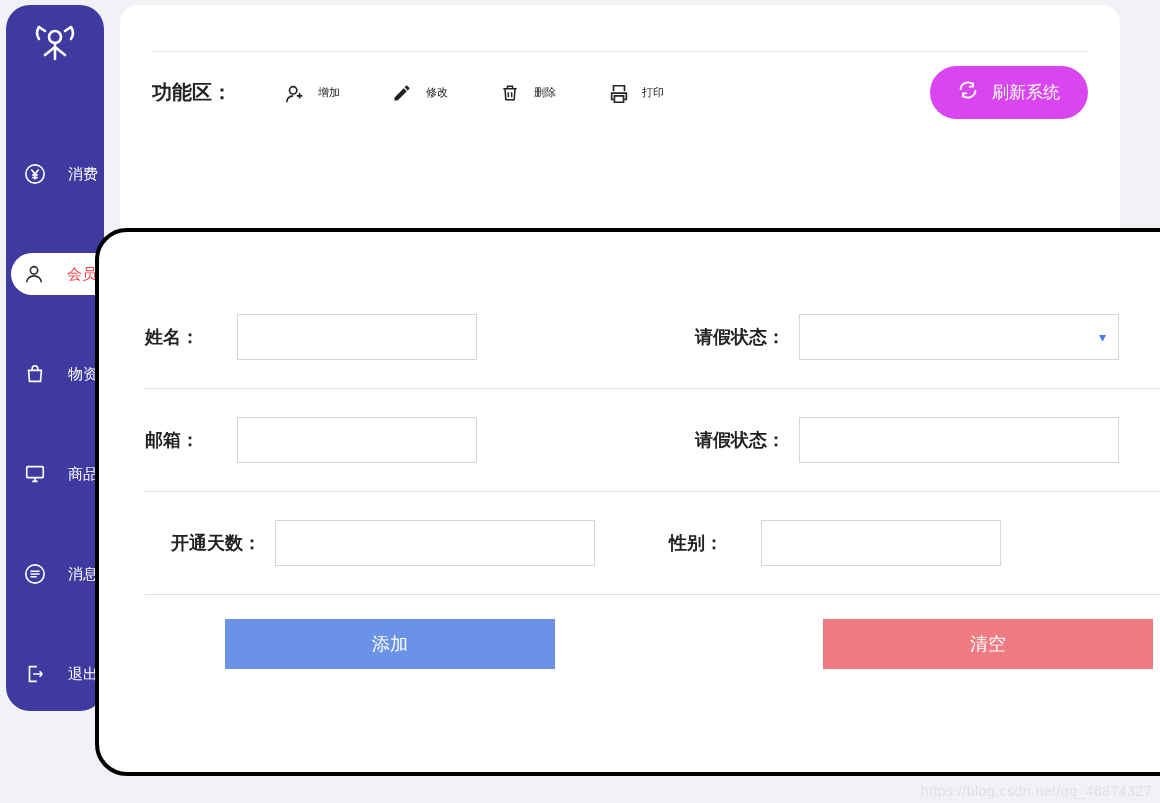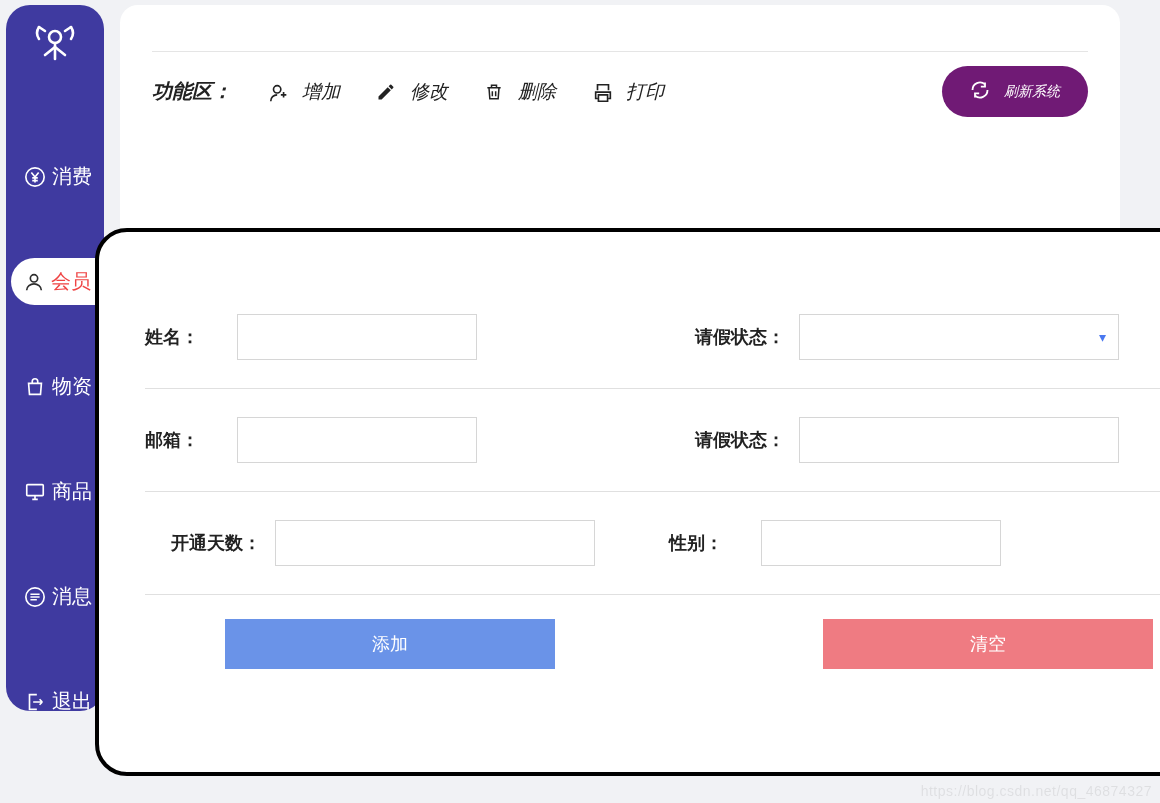--- a/index.html
+++ b/index.html
@@ -28,24 +28,24 @@
   }
   .logo {
     color: #fff;
     margin-bottom: 80px;
   }
   .sidebar-item {
     width: 100%;
     display: flex;
     align-items: center;
     justify-content: flex-start;
-    gap: 6px;
+    gap: 22px;
     padding: 10px 0 10px 18px;
     color: #fff;
-    font-size: 20px;
+    font-size: 15px;
     cursor: pointer;
     margin-bottom: 58px;
   }
   .sidebar-item.active {
     background: #fff;
     color: #ef4444;
     border-top-left-radius: 28px;
     border-bottom-left-radius: 28px;
     margin-left: 10px;
     padding-left: 12px;
@@ -113,48 +113,47 @@
     background: radial-gradient(circle at 35% 30%, #e7d3c1 0 30%, #9c8a7f 31% 50%, #555 51% 100%);
   }
 
   
   .divider { border-top: 1px solid #e5e5e5; margin: 22px 0 14px; }
 
   
   .toolbar {
     display: flex;
     align-items: center;
-    gap: 36px;
-    font-style: italic;
+    gap: 52px;
   }
   .toolbar .section-label {
     font-size: 20px;
     font-weight: 600;
     color: #222;
   }
   .tool-btn {
     display: flex;
     align-items: center;
     gap: 14px;
-    font-size: 19px;
+    font-size: 11px;
     color: #222;
     cursor: pointer;
     justify-content: center;
   }
   .tool-btn .icon { width: 20px; height: 20px; color: #222; }
   .refresh-btn {
     margin-left: auto;
-    background: #701a75;
+    background: #d946ef;
     color: #fff;
     border-radius: 30px;
     padding: 14px 28px;
     display: flex;
     align-items: center;
     gap: 14px;
-    font-size: 14px;
+    font-size: 17px;
     cursor: pointer;
   }
 
   
   .purple-strip {
     position: absolute;
     right: 24px;
     top: 345px;
     width: 72px;
     height: 30px;

